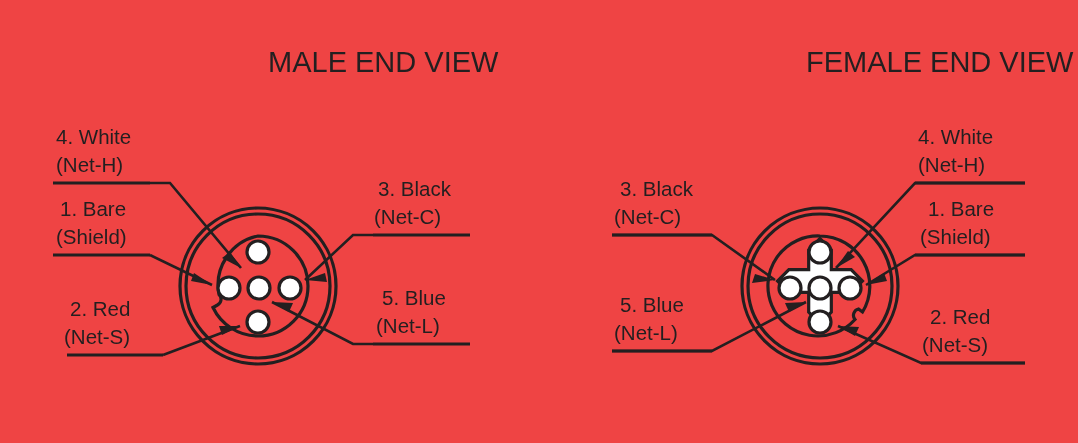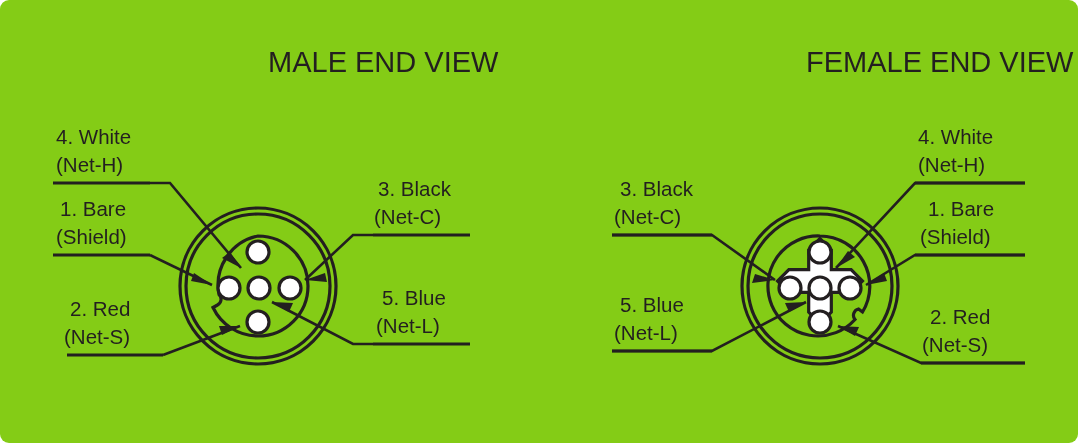--- a/index.html
+++ b/index.html
@@ -12,22 +12,21 @@
     width: 1078px;
     height: 443px;
     font-family: "Liberation Sans", sans-serif;
     color: #231f20;
     overflow: hidden;
   }
   #stage {
     position: relative;
     width: 1078px;
     height: 443px;
-    background: #84cc16;
-    border-radius: 9px;
+    background: #ef4444;
   }
   #diagram {
     position: absolute;
     left: 0;
     top: 0;
     width: 1078px;
     height: 443px;
     display: block;
   }
   .view-title {

